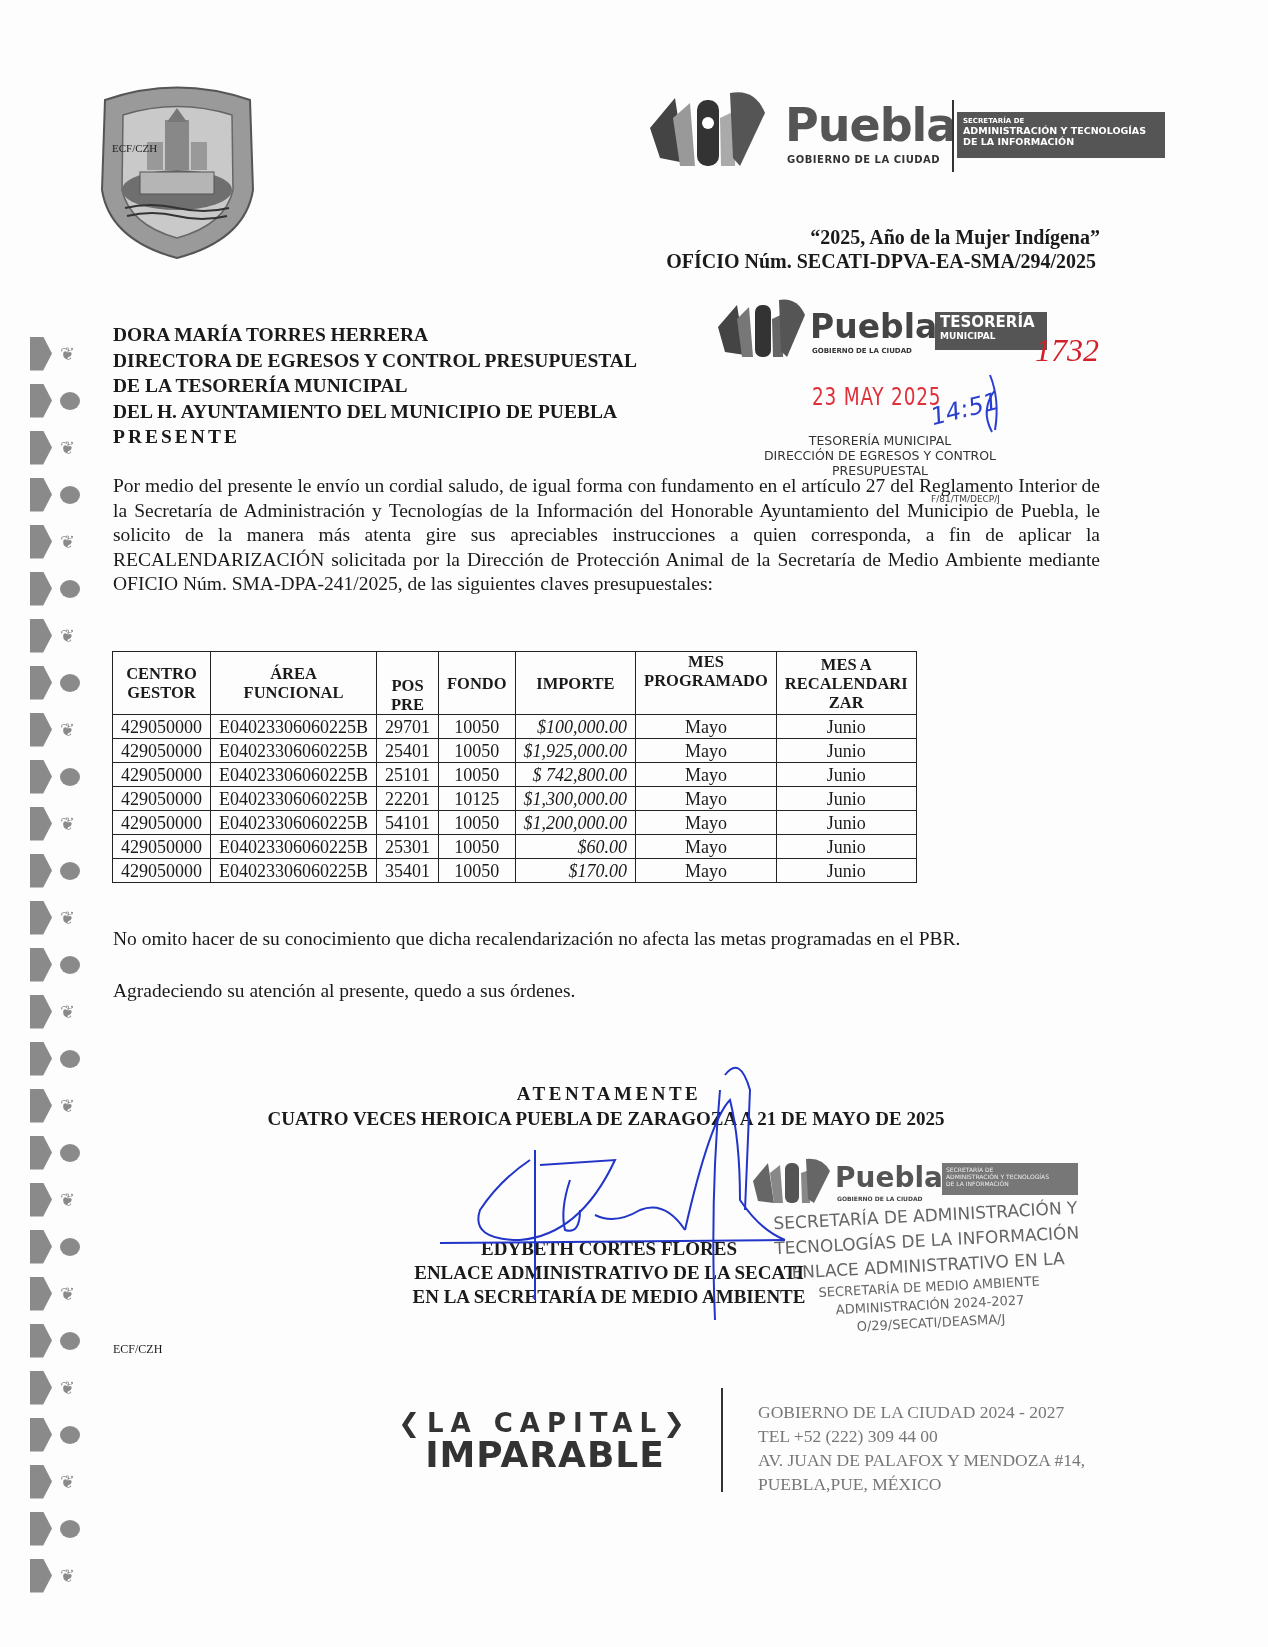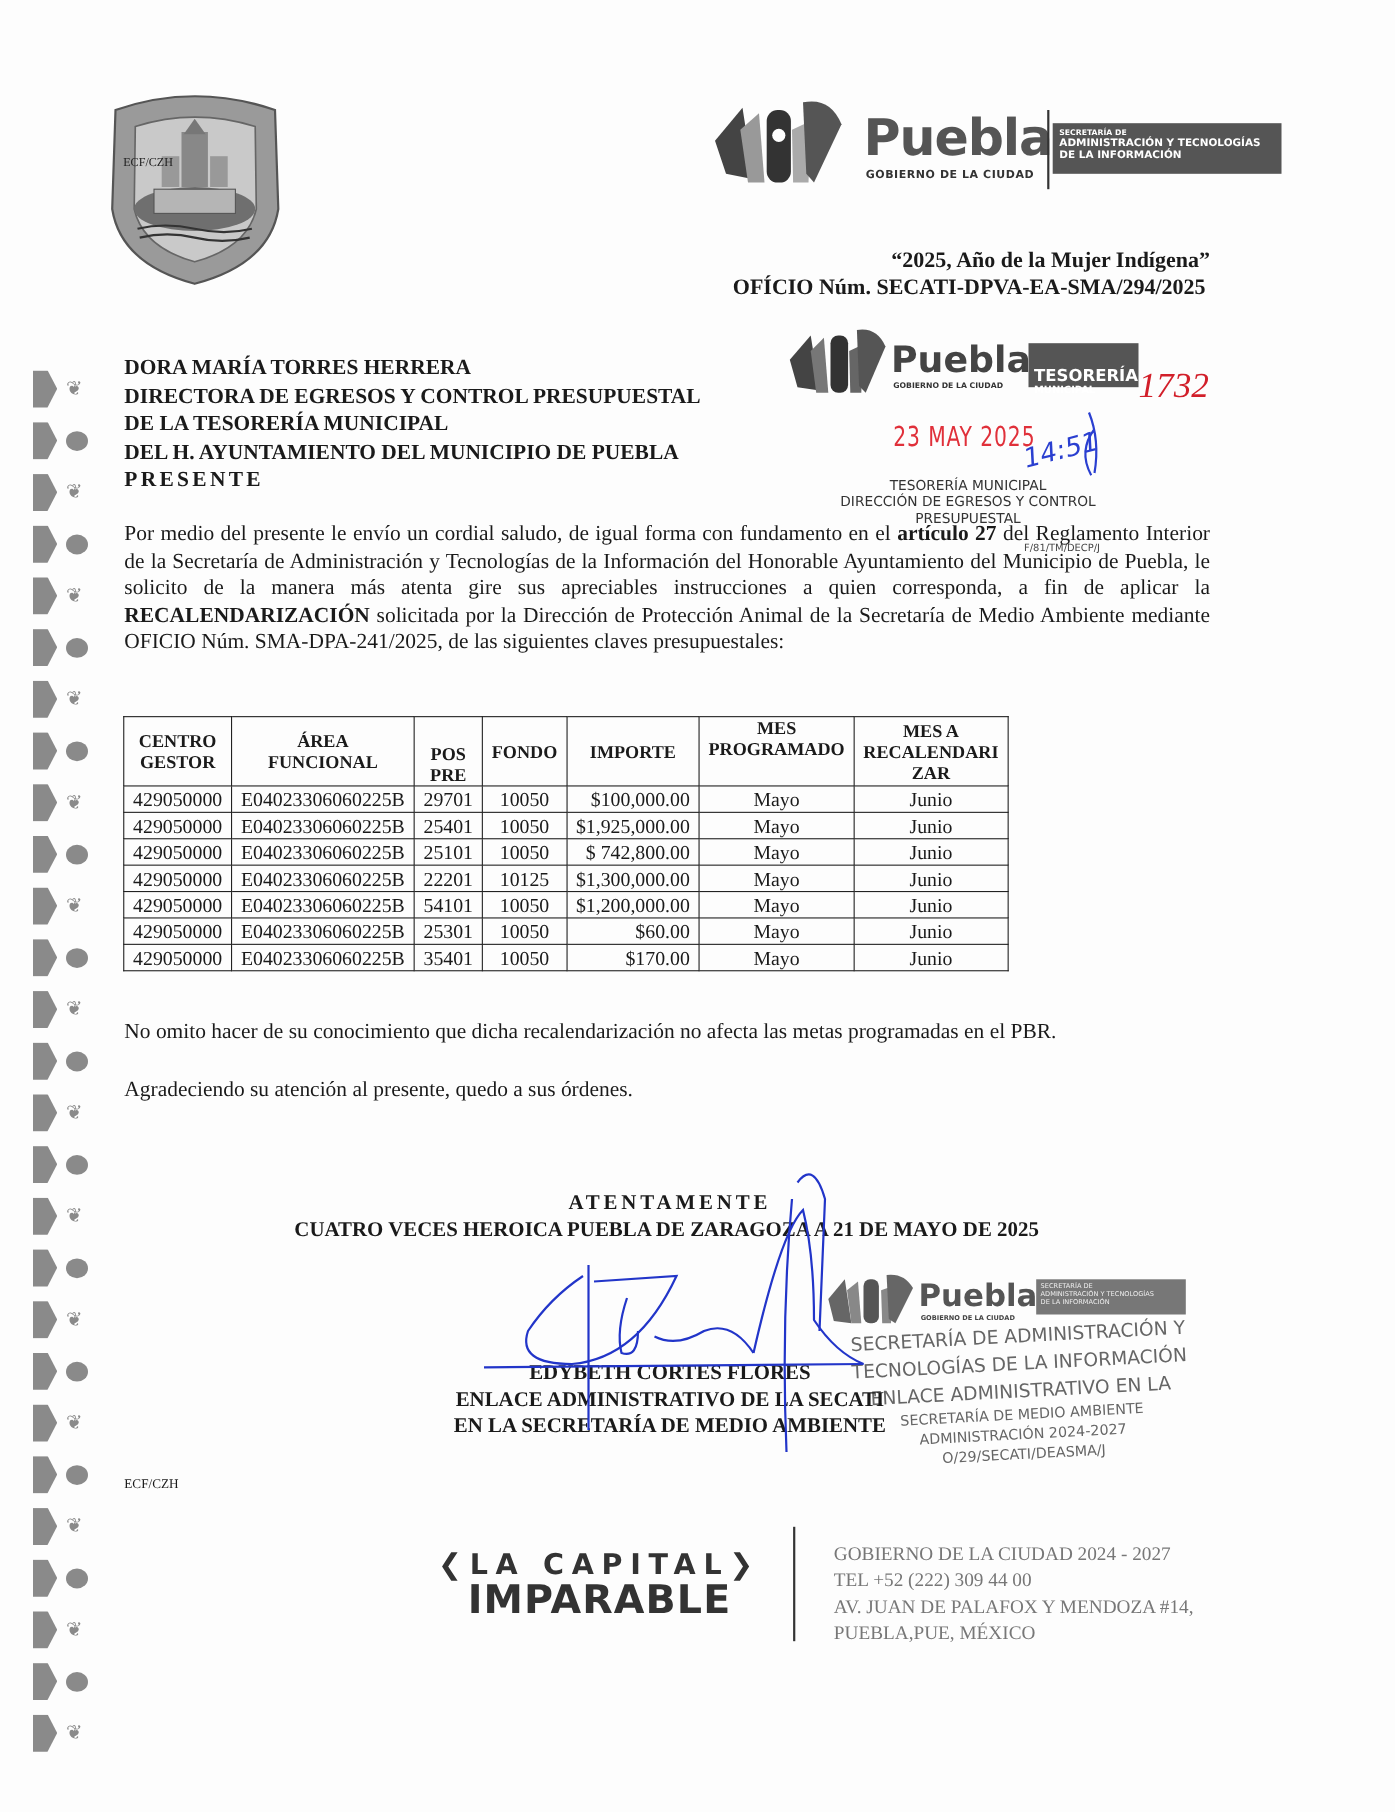--- a/index.html
+++ b/index.html
@@ -35,40 +35,40 @@
   .oficio { right:172px; top:250px; font-size:20px; font-weight:bold; text-align:right; }
 
   
   .recipient { left:113px; top:322px; font-size:19.5px; font-weight:bold; line-height:25.5px; }
   .recipient .present { letter-spacing:3px; }
 
   
   .stamp-logo { left:715px; top:297px; width:330px; height:65px; }
   .stamp-logo .sw { position:absolute; left:95px; top:10px; font-family:"DejaVu Sans",sans-serif; font-weight:bold; font-size:33px; color:#444; }
   .stamp-logo .ss { position:absolute; left:97px; top:50px; font-family:"DejaVu Sans",sans-serif; font-weight:bold; font-size:7px; color:#333; }
-  .stamp-logo .sbox { position:absolute; left:220px; top:15px; width:100px; height:38px; background:#555; color:#fff; font-family:"DejaVu Sans",sans-serif; font-weight:bold; padding:20px 5px; box-sizing:border-box; }
+  .stamp-logo .sbox { position:absolute; left:220px; top:15px; width:112px; height:38px; background:#555; color:#fff; font-family:"DejaVu Sans",sans-serif; font-weight:bold; padding:1px 5px; box-sizing:border-box; }
   .stamp-logo .sbox .a { font-size:15px; }
   .stamp-logo .sbox .b { font-size:9px; }
   .stamp-num { left:1035px; top:332px; font-size:32px; font-style:italic; color:#d21f2a; font-family:Liberation Serif, serif; }
   .stamp-date { left:812px; top:382px; font-size:25px; color:#e0303a; font-family:"DejaVu Sans",sans-serif; font-stretch:condensed; transform:scaleX(0.82); transform-origin:left; letter-spacing:1px; }
   .stamp-time { left:930px; top:395px; font-size:24px; color:#2a3fd0; font-family:"DejaVu Sans",sans-serif; transform:rotate(-14deg); font-style:italic; }
   .stamp-dept { left:735px; top:433px; width:290px; text-align:center; font-family:"DejaVu Sans",sans-serif; font-size:12.5px; color:#333; line-height:15px; }
   .stamp-code { left:760px; top:494px; width:240px; text-align:right; font-family:"DejaVu Sans",sans-serif; font-size:9px; color:#444; }
 
   
   .para { left:113px; top:474px; width:987px; font-size:19.5px; line-height:24.5px; text-align:justify; text-align-last:left; }
-  .para b { font-weight:bold;margin-top:41px; }
+  .para b { font-weight:normal;margin-top:41px; }
 
   
   .tbl { left:112px; top:651px; width:799px; border-collapse:collapse; font-size:18px; }
   .tbl th, .tbl td { border:1.5px solid #222; padding:0 8px; }
   .tbl th { font-weight:bold; font-size:16.5px; line-height:19px; text-align:center; vertical-align:middle; height:62px; }
   .tbl td { height:23px; line-height:22px; }
   .c { text-align:center; }
-  .r { text-align:right; }
+  .r { text-align:right;font-style:italic; }
 
   .note1 { left:113px; top:928px; font-size:19.5px; }
   .note2 { left:113px; top:980px; font-size:19.5px; }
 
   .atte { left:0; width:1218px; top:1083px; text-align:center; font-size:19px; font-weight:bold; letter-spacing:3.5px; }
   .place { left:0; width:1212px; top:1108px; text-align:center; font-size:19px; font-weight:bold; }
 
   .signer { left:380px; width:458px; top:1237px; text-align:center; font-size:19px; font-weight:bold; line-height:24px; }
   .signature { left:440px; top:1060px; width:580px; height:280px; }
 

